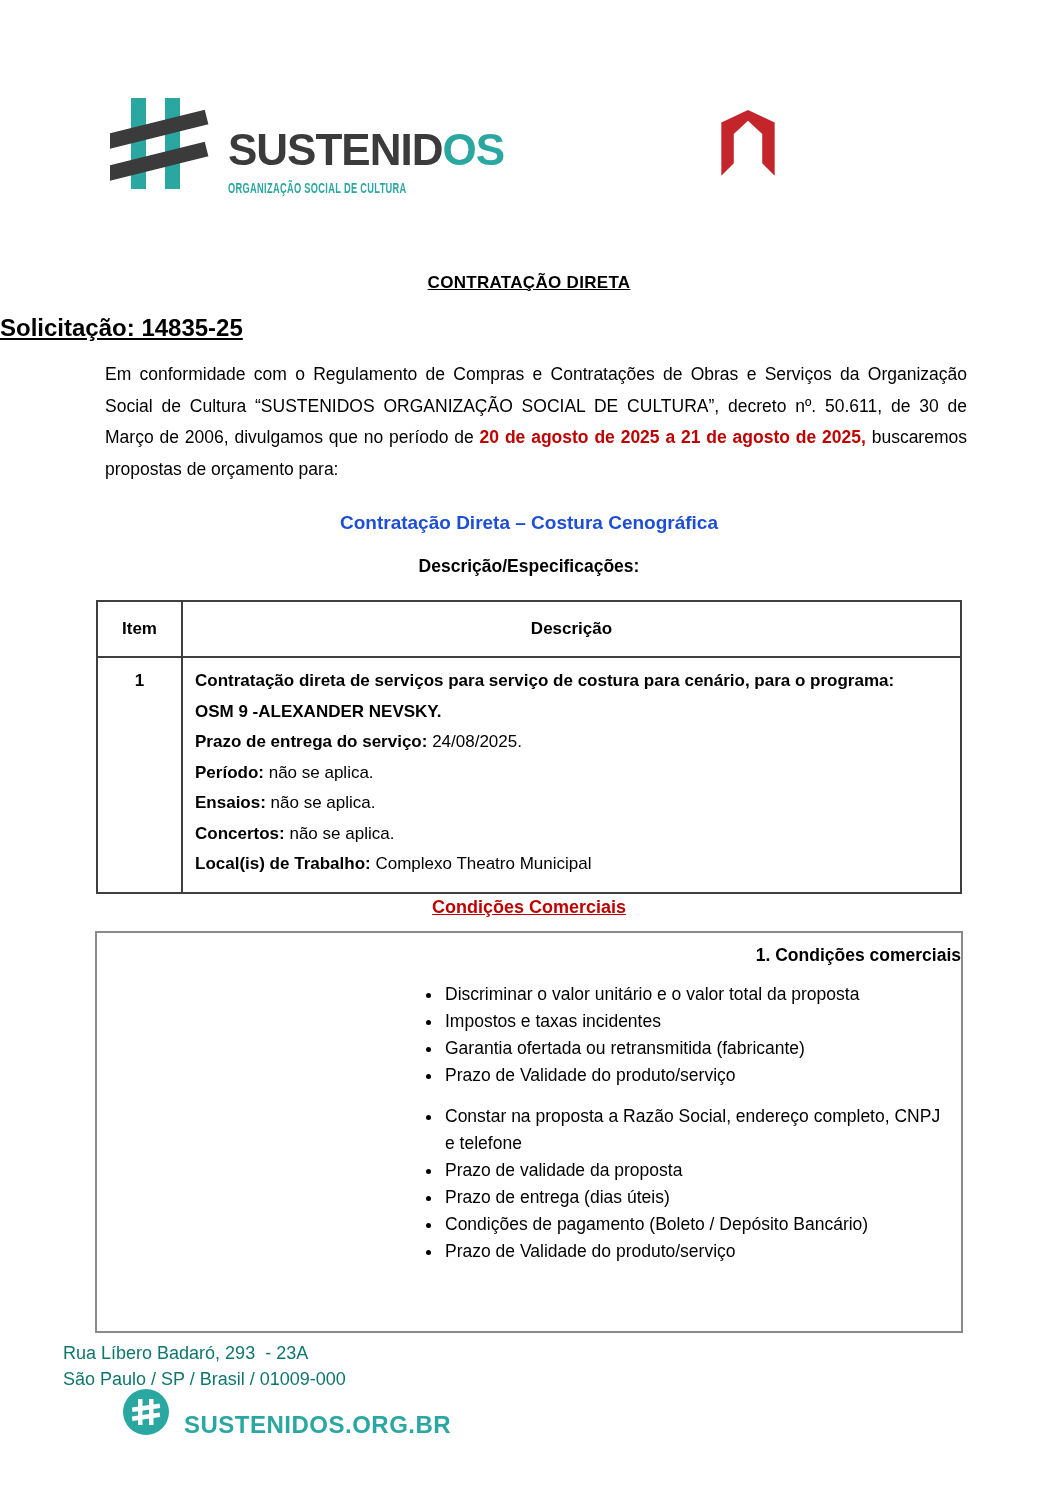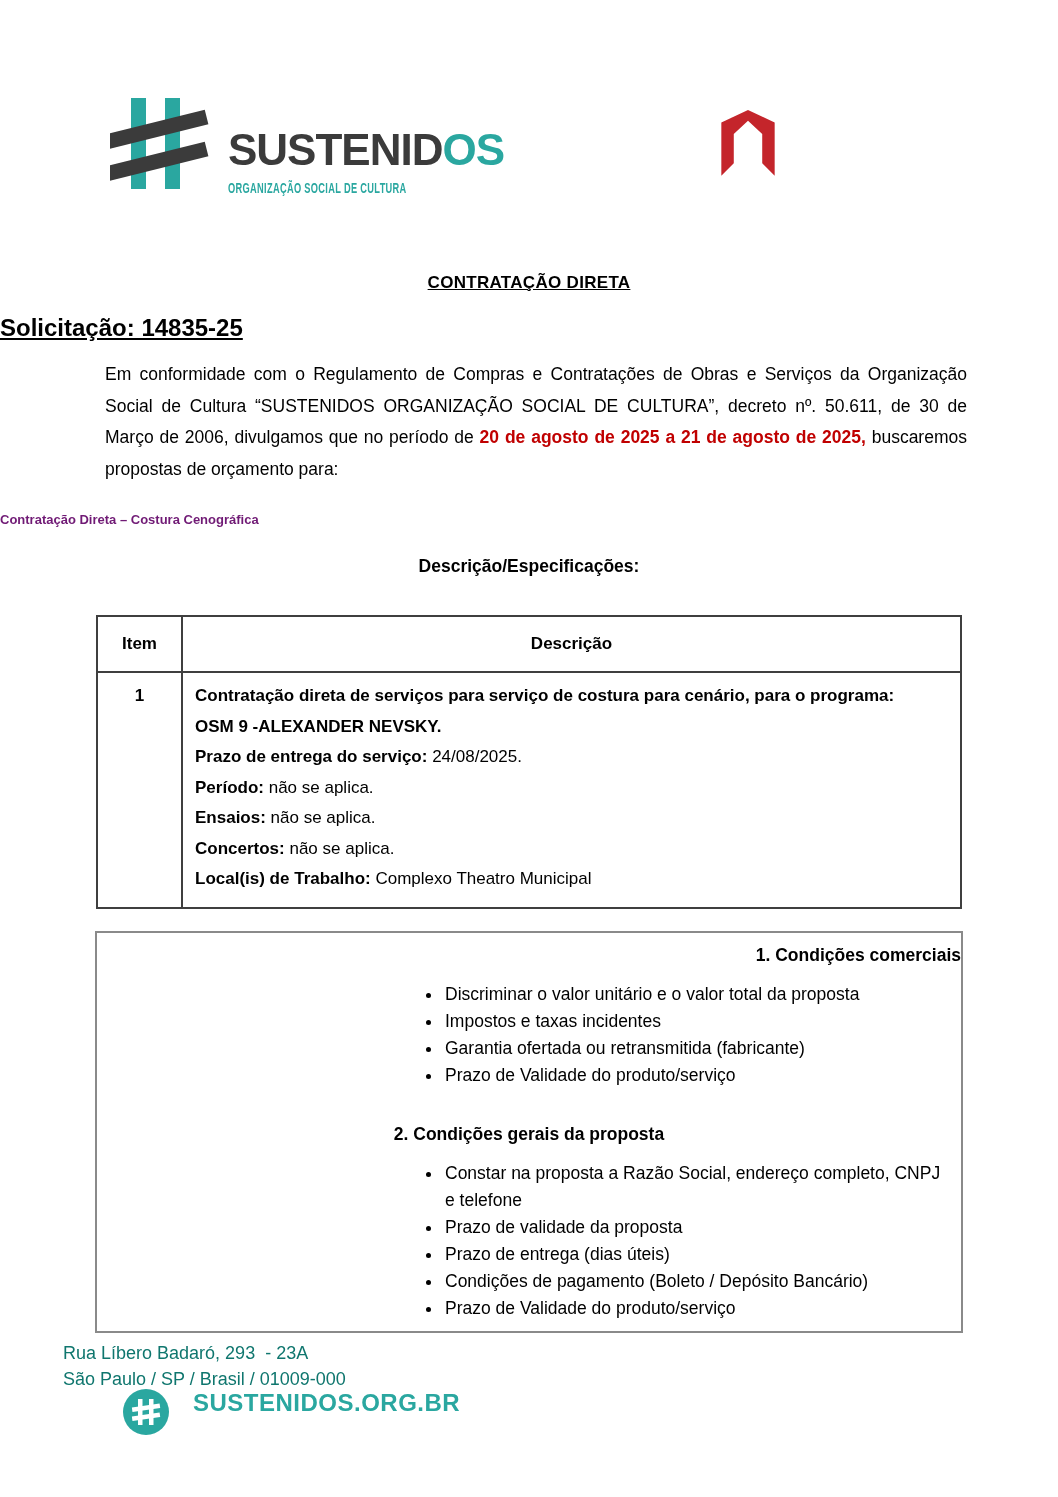--- a/index.html
+++ b/index.html
@@ -59,30 +59,30 @@
   
   .intro {
     position: absolute; top: 359px; left: 105px; width: 862px;
     font-size: 17.5px; line-height: 31.5px; text-align: justify;
   }
   .intro .highlight { color: #C00000; font-weight: bold; }
 
   
   .subject-heading {
     position: absolute; top: 512px; left: 0; width: 100%;
-    font-size: 13px; font-weight: bold; color: #701a75;
+    text-align: center; font-size: 19px; font-weight: bold; color: #1d4ed8;
   }
   .spec-heading {
     position: absolute; top: 556px; left: 0; width: 100%;
     text-align: center; font-size: 17.5px; font-weight: bold;
   }
 
   
   .spec-table {
-    position: absolute; top: 615px; left: 96px; width: 866px;
+    position: absolute; top: 600px; left: 96px; width: 866px;
     border-collapse: collapse;
   }
   .spec-table th, .spec-table td {
     border: 2px solid #3f3f3f;
   }
   .spec-table th {
     font-size: 17px; font-weight: bold; text-align: center;
     height: 56px; vertical-align: middle;
   }
   .col-item { width: 85px; }
@@ -119,21 +119,21 @@
   .cc-list li { padding-left: 2px; }
 
   
   .footer-address {
     position: absolute; left: 63px; top: 1340px;
     color: #0f766e; font-size: 18px; line-height: 26px;
     white-space: pre;
   }
   .footer-logo {
     position: absolute; left: 123px; top: 1389px;
-    display: flex; align-items: flex-start; gap: 24px;
+    display: flex; align-items: flex-end; gap: 15px;
   }
   .footer-site {
     font-size: 24px; font-weight: bold; color: #2AA7A0;
     letter-spacing: 0.5px;
   }
 </style>
 </head>
 <body>
 
 <div class="page">
@@ -189,31 +189,31 @@
           <div class="spec-line"><span class="b">Prazo de entrega do serviço:</span><span> 24/08/2025.</span></div>
           <div class="spec-line"><span class="b">Período:</span><span> não se aplica.</span></div>
           <div class="spec-line"><span class="b">Ensaios:</span><span> não se aplica.</span></div>
           <div class="spec-line"><span class="b">Concertos:</span><span> não se aplica.</span></div>
           <div class="spec-line"><span class="b">Local(is) de Trabalho:</span><span> Complexo Theatro Municipal</span></div>
         </td>
       </tr>
     </tbody>
   </table>
 
+  <div class="cc-heading">Condições Comerciais</div>
 
   <div class="cc-box">
     <div class="cc-sec-title first">1. Condições comerciais</div>
     <ul class="cc-list">
       <li>Discriminar o valor unitário e o valor total da proposta</li>
       <li>Impostos e taxas incidentes</li>
       <li>Garantia ofertada ou retransmitida (fabricante)</li>
       <li>Prazo de Validade do produto/serviço</li>
     </ul>
 
-    <div class="cc-sec-title second">2. Condições gerais da proposta</div>
     <ul class="cc-list">
       <li>Constar na proposta a Razão Social, endereço completo, CNPJ e telefone</li>
       <li>Prazo de validade da proposta</li>
       <li>Prazo de entrega (dias úteis)</li>
       <li>Condições de pagamento (Boleto / Depósito Bancário)</li>
       <li>Prazo de Validade do produto/serviço</li>
     </ul>
   </div>
 
   <div class="footer-address"><span>Rua Líbero Badaró, 293  - 23A</span>

